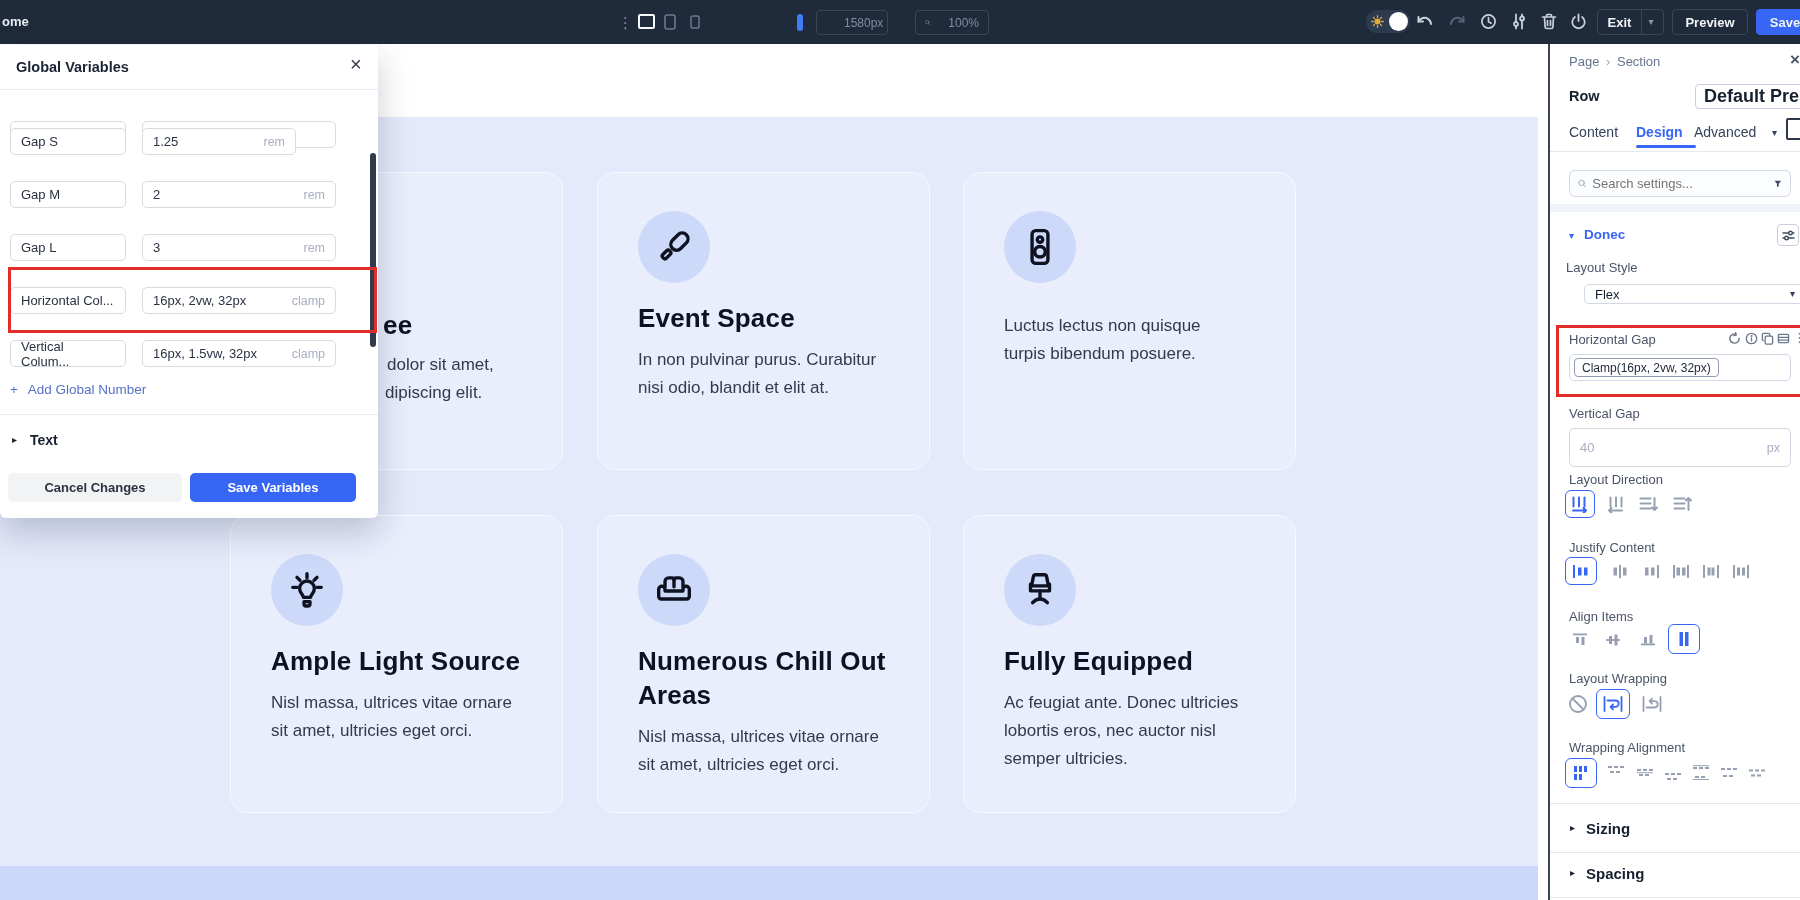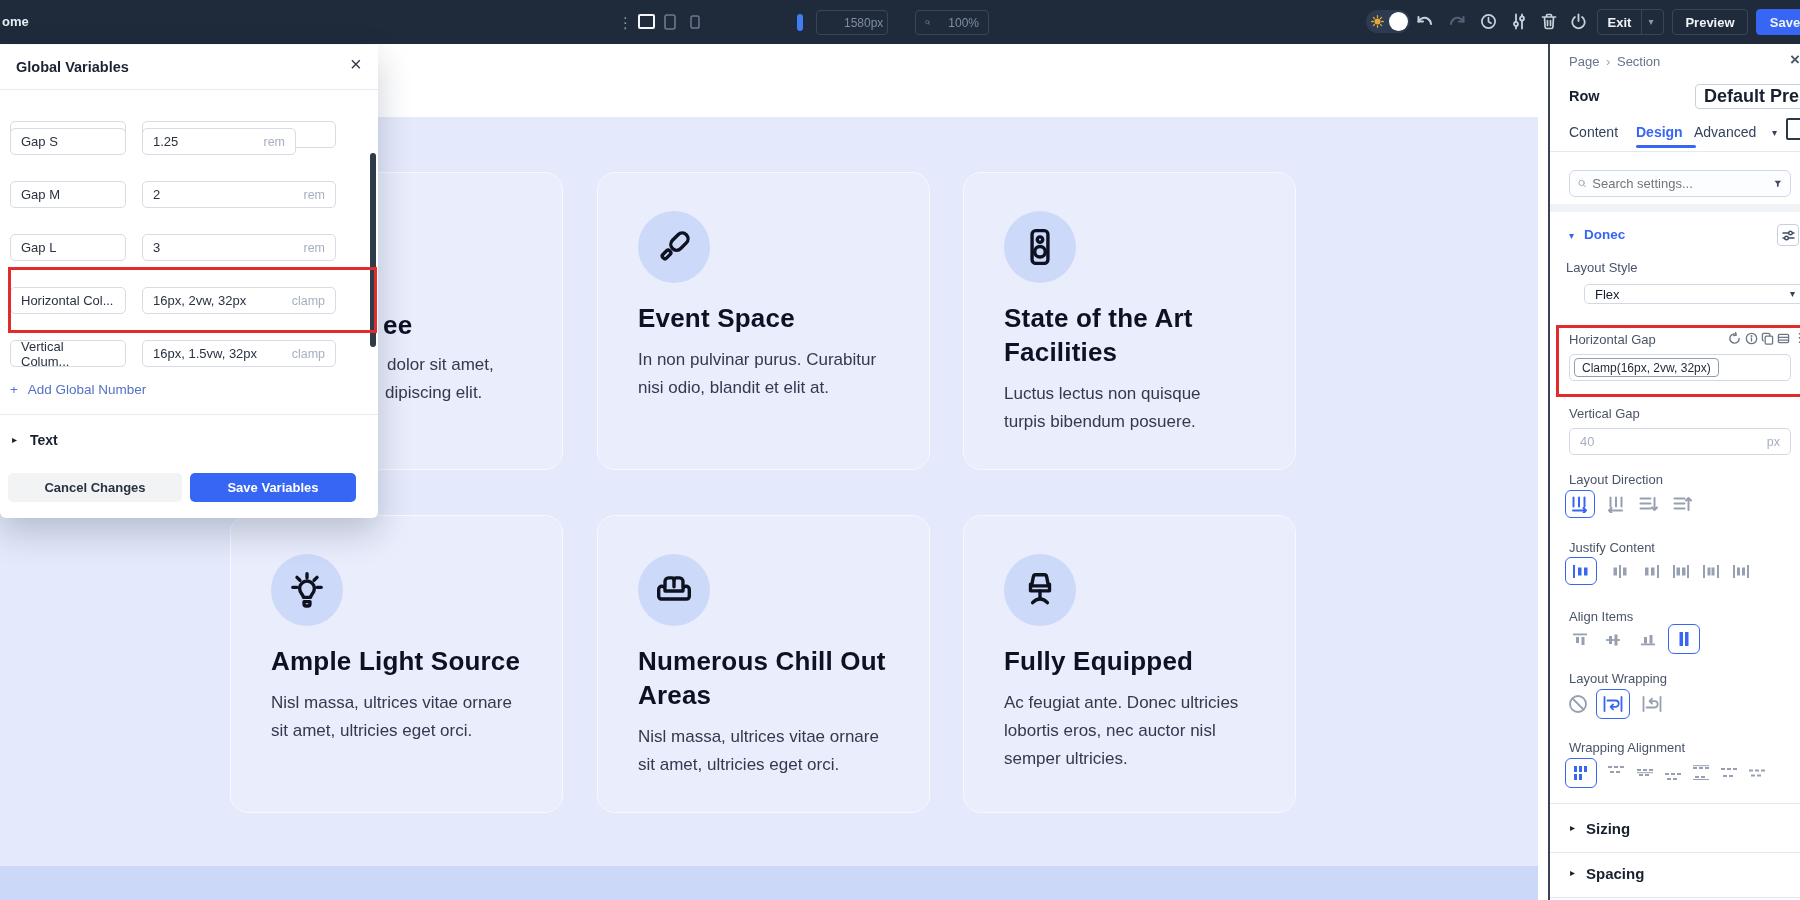--- a/index.html
+++ b/index.html
@@ -195,24 +195,20 @@
       <div class="circle">
         <svg width="38" height="38" viewBox="0 0 36 36">
           <g class="cicon">
               <rect x="10.5" y="2.5" width="15" height="31" rx="3.5"></rect>
               <circle cx="18" cy="11" r="2.6"></circle>
               <circle cx="18" cy="22.5" r="5"></circle>
             </g>
         </svg>
       </div>
       <div class="ccontent">
-        <div class="ct">
-          <span>State of the Art</span>
-          <span>Facilities</span>
-        </div>
         <div class="cb">
           <span>Luctus lectus non quisque</span>
           <span>turpis bibendum posuere.</span>
         </div>
       </div>
     </div>
 
     <div class="card" style="left:230px;top:471px">
       <div class="circle">
         <svg width="38" height="38" viewBox="0 0 36 36">
@@ -367,21 +363,21 @@
           <path d="M1.5 5.8h11M1.5 8.8h11"></path>
         </g>
     </svg>
     <span class="abs tiny" style="left:243px;top:286px;font-size:13px;font-family:'DejaVu Sans',sans-serif">⋮</span>
 
     <div class="inpt" style="left:19px;top:310px;width:222px;height:27px;padding:0 4px">
       <span class="chip">Clamp(16px, 2vw, 32px)</span>
     </div>
 
     <span class="p-label" style="left:19px;top:362px">Vertical Gap</span>
-    <div class="inpt" style="left:19px;top:384px;width:222px;height:27px;color:#a7afc0">
+    <div class="inpt" style="left:19px;top:384px;width:222px;height:39px;color:#a7afc0">
       <span>40</span>
       <span class="unit">px</span>
     </div>
 
     <span class="p-label" style="left:19px;top:428px">Layout Direction</span>
     <div class="ibtn sel" style="left:15px;top:446px;width:30px;height:28px">
       <svg width="19" height="17" viewBox="0 0 19 17" class="bico">
           <path d="M2.5 1.5v9M8 1.5v9M13.5 1.5v9M2 14.5h13M15 14.5l-2.5-2.5M15 14.5 12.5 17" stroke-width="2"></path>
         </svg>
     </div>

